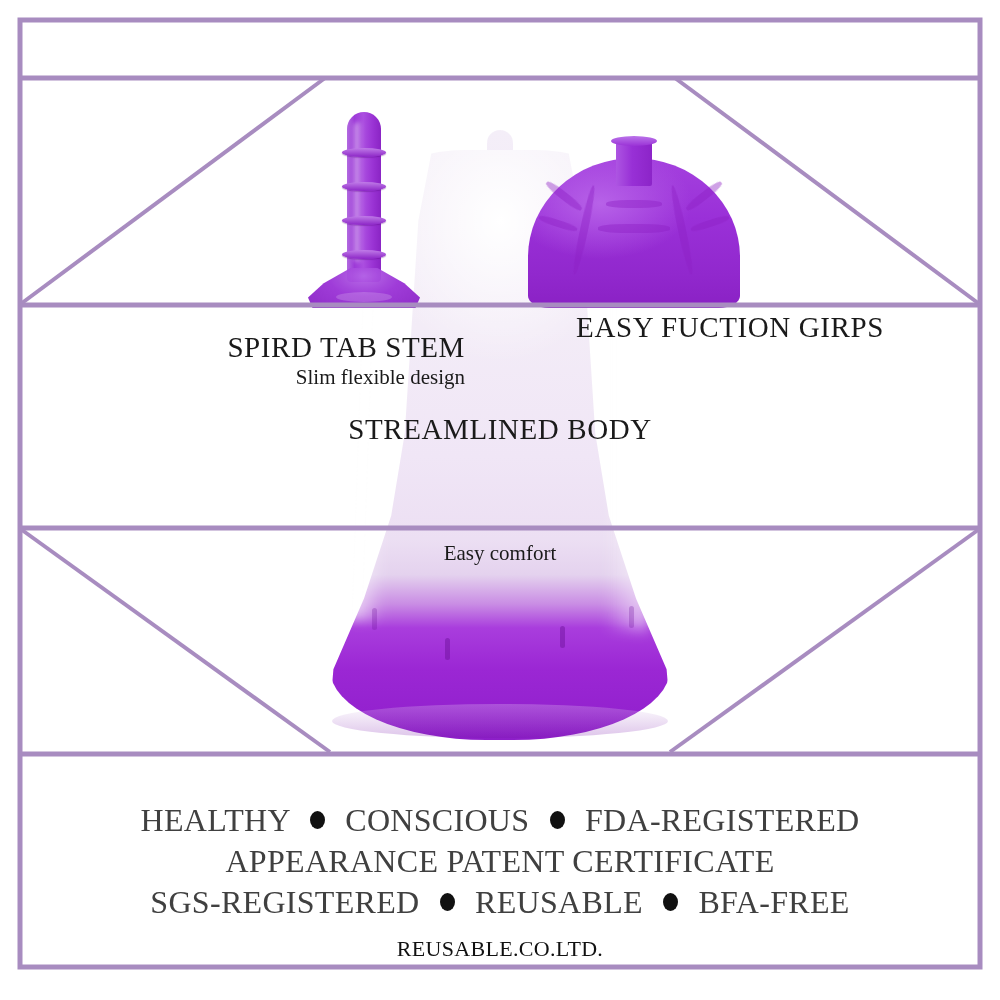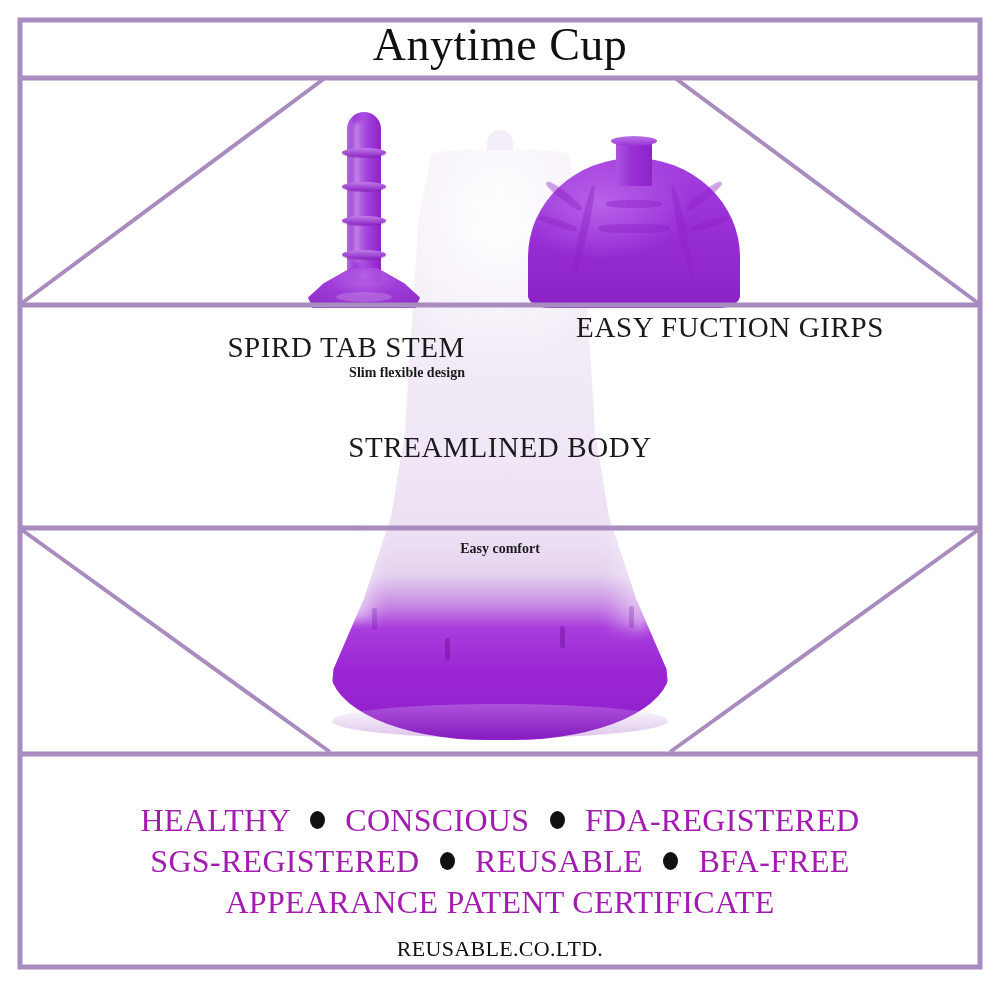--- a/index.html
+++ b/index.html
@@ -264,41 +264,40 @@
     text-align: center;
   }
   .feature .head {
     font-size: 29px;
     color: #1a1a1a;
     letter-spacing: 0.6px;
     white-space: nowrap;
     line-height: 1.05;
   }
   .feature .sub {
-    font-size: 14px;
+    font-size: 21px;
     color: #1a1a1a;
     margin-top: 4px;
     white-space: nowrap;
     line-height: 1.05;
-    font-weight: bold;
   }
 
   .feature.stem      { left: 75px;  top: 332px; width: 390px; text-align: right; }
   .feature.grips     { left: 530px; top: 312px; width: 400px; }
-  .feature.body      { left: 250px; top: 432px; width: 500px; }
+  .feature.body      { left: 250px; top: 414px; width: 500px; }
   .feature.holes     { left: 250px; top: 538px; width: 500px; }
   .feature.holes .head { letter-spacing: 1px; }
 
   .badges {
     position: absolute;
     left: 40px;
     top: 800px;
     width: 920px;
     text-align: center;
-    color: #a21caf;
+    color: #404040;
   }
   .badges .line {
     font-size: 32px;
     line-height: 1.28;
     letter-spacing: 0.3px;
     white-space: nowrap;
   }
   .badges .dot {
     display: inline-block;
     width: 15px;
@@ -382,21 +381,20 @@
       <line x1="325" y1="78" x2="22" y2="303"></line>
       <line x1="675" y1="78" x2="978" y2="303"></line>
 
       <line x1="22" y1="530" x2="330" y2="752"></line>
       <line x1="978" y1="530" x2="670" y2="752"></line>
     </g>
   </svg>
 
   <div class="text-layer">
 
-    <div class="title">Anytime Cup</div>
 
     <div class="feature stem">
       <div class="head">SPIRD TAB STEM</div>
       <div class="sub">Slim flexible design</div>
     </div>
 
     <div class="feature grips">
       <div class="head">EASY FUCTION GIRPS</div>
     </div>
 
@@ -409,25 +407,25 @@
     </div>
 
     <div class="badges">
       <div class="line">
         <span>HEALTHY</span>
         <span class="dot"></span>
         <span>CONSCIOUS</span>
         <span class="dot"></span>
         <span>FDA-REGISTERED</span>
       </div>
+      <div class="line">APPEARANCE PATENT CERTIFICATE</div>
       <div class="line">
         <span>SGS-REGISTERED</span>
         <span class="dot"></span>
         <span>REUSABLE</span>
         <span class="dot"></span>
         <span>BFA-FREE</span>
       </div>
-      <div class="line">APPEARANCE PATENT CERTIFICATE</div>
     </div>
 
     <div class="company">REUSABLE.CO.LTD.</div>
   </div>
 </div>
 
 </body></html>

